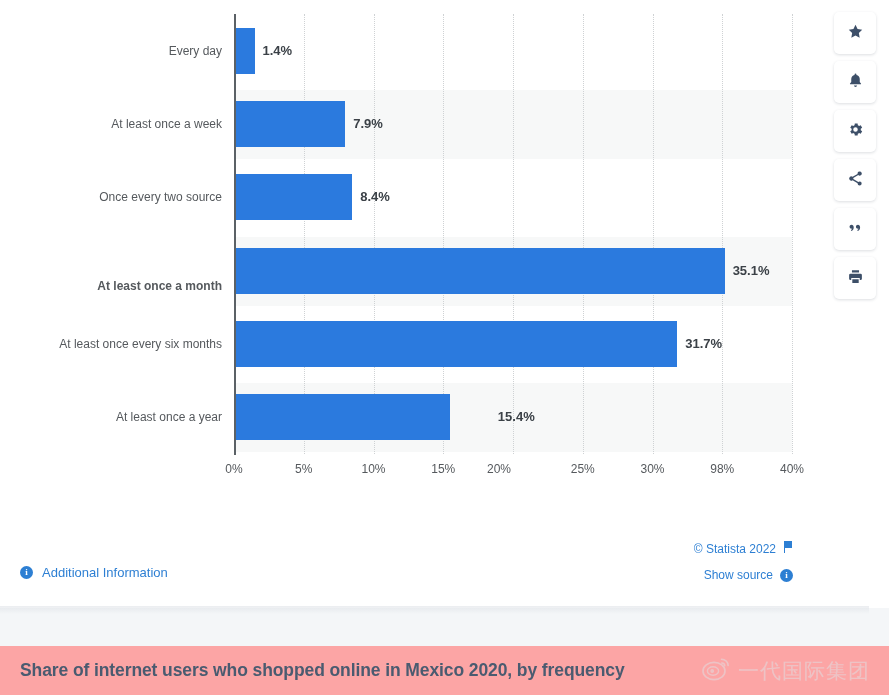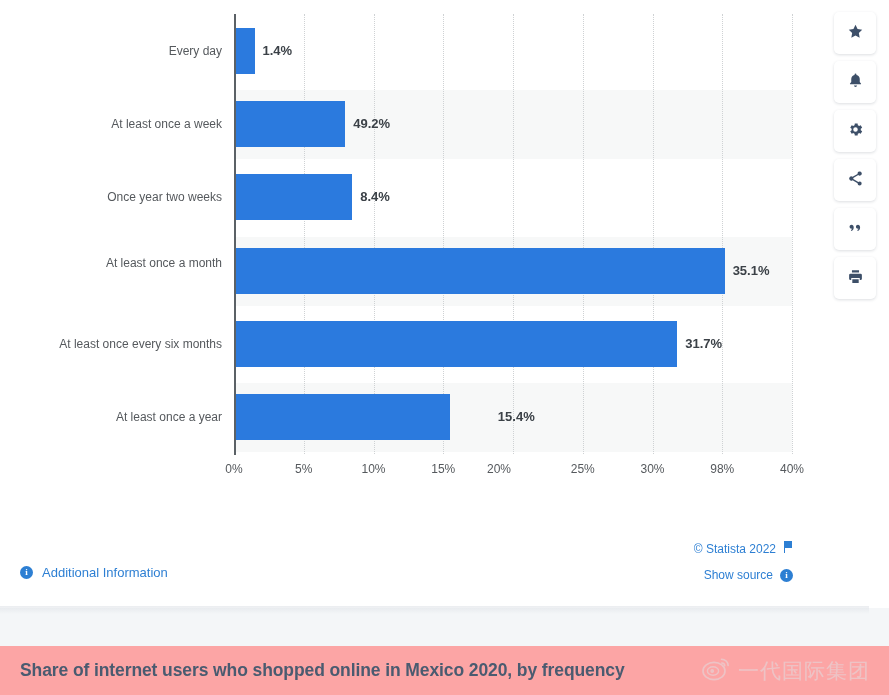--- a/index.html
+++ b/index.html
@@ -262,40 +262,40 @@
           <div class="gridline" style="left: 279px;"></div>
           <div class="gridline" style="left: 348.75px;"></div>
           <div class="gridline" style="left: 418.5px;"></div>
           <div class="gridline" style="left: 488.25px;"></div>
           <div class="gridline" style="left: 558px;"></div>
         </div>
       <div id="bars">
           <div class="bar" style="top: 14px; left: 1px; width: 19.53px; background: rgb(43, 122, 222);"></div>
           <div class="bar-value" style="top: 14px; left: 20.53px;">1.4%</div>
           <div class="bar" style="top: 87.2px; left: 1px; width: 110.205px; background: rgb(43, 122, 222);"></div>
-          <div class="bar-value" style="top: 87.2px; left: 111.205px;">49.2%</div>
+          <div class="bar-value" style="top: 87.2px; left: 111.205px;">7.9%</div>
           <div class="bar" style="top: 160.4px; left: 1px; width: 117.18px; background: rgb(43, 122, 222);"></div>
           <div class="bar-value" style="top: 160.4px; left: 118.18px;">8.4%</div>
           <div class="bar" style="top: 233.6px; left: 1px; width: 489.645px; background: rgb(43, 122, 222);"></div>
           <div class="bar-value" style="top: 233.6px; left: 490.645px;">35.1%</div>
           <div class="bar" style="top: 306.8px; left: 1px; width: 442.215px; background: rgb(43, 122, 222);"></div>
           <div class="bar-value" style="top: 306.8px; left: 443.215px;">31.7%</div>
           <div class="bar" style="top: 380px; left: 1px; width: 214.83px; background: rgb(43, 122, 222);"></div>
           <div class="bar-value" style="top: 380px; left: 215.83px; padding-left: 48px;">15.4%</div>
         </div>
     </div>
 
     <div class="axis-line"></div>
 
     <div class="cat-labels-wrap">
       <div id="catlabels">
           <div class="cat-label" style="top: 14px;">Every day</div>
           <div class="cat-label" style="top: 87.2px;">At least once a week</div>
-          <div class="cat-label" style="top: 160.4px;">Once year two weeks</div>
-          <div class="cat-label" style="top: 226px;">At least once a month</div>
+          <div class="cat-label" style="top: 160.4px;">Once every two source</div>
+          <div class="cat-label" style="top: 249px; font-weight: bold;">At least once a month</div>
           <div class="cat-label" style="top: 306.8px;">At least once every six months</div>
           <div class="cat-label" style="top: 380px;">At least once a year</div>
         </div>
     </div>
 
     <div class="xaxis">
       <div id="xticks">
           <div class="xtick" style="left: 0px;">0%</div>
           <div class="xtick" style="left: 69.75px;">5%</div>
           <div class="xtick" style="left: 139.5px;">10%</div>

